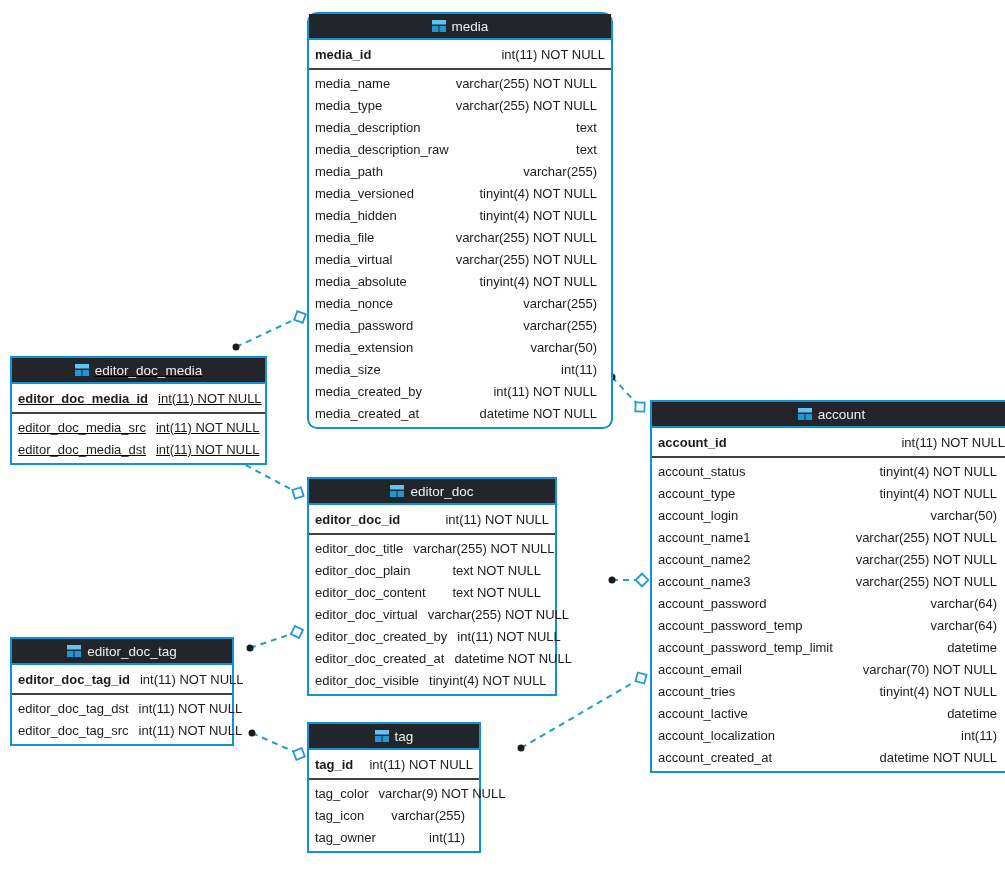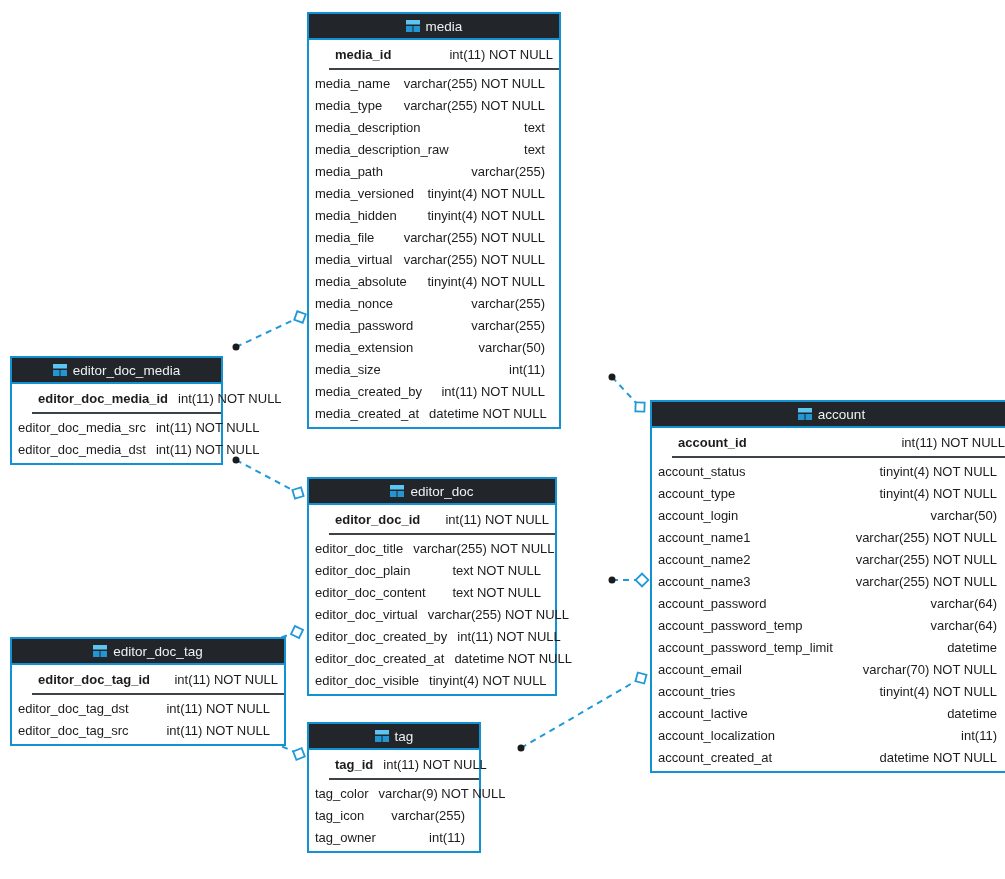--- a/index.html
+++ b/index.html
@@ -27,21 +27,21 @@
     background:var(--header-bg);
     border-bottom:2px solid var(--blue);
     display:flex;align-items:center;justify-content:center;
     gap:6px;
     color:#eef1f3;
     font-size:13.5px;
     white-space:nowrap;
     cursor:default;
   }
   .t-icon{display:inline-flex;align-items:center;}
-  .t-pk{border-bottom:2px solid #3d4248;padding:3px 0;margin-left:20px;}
+  .t-pk{border-bottom:2px solid #3d4248;padding:3px 0;}
   .t-fields{padding:2px 8px 3px 0;}
   .t-row{
     height:22px;
     display:flex;align-items:center;justify-content:space-between;
     padding:0 6px;
     font-size:13px;
     color:var(--ink);
     white-space:nowrap;
     gap:10px;
   }
@@ -84,21 +84,21 @@
         <circle cx="252" cy="733" r="3.5" fill="#1b1b1b"></circle>
         <rect x="-4.5" y="-4.5" width="9" height="9" fill="#ffffff" stroke="#2099d9" stroke-width="1.8" transform="translate(299,754) rotate(69.07549825507883)"></rect>
       </g>
       <g>
         <line x1="521" y1="748" x2="641" y2="678" stroke="#2099d9" stroke-width="2" stroke-dasharray="6 5"></line>
         <circle cx="521" cy="748" r="3.5" fill="#1b1b1b"></circle>
         <rect x="-4.5" y="-4.5" width="9" height="9" fill="#ffffff" stroke="#2099d9" stroke-width="1.8" transform="translate(641,678) rotate(14.743562836470726)"></rect>
       </g>
     </svg>
 
-  <div class="table-card" style="left:307px;top:12px;width:254px;">
+  <div class="table-card" style="left:307px;top:12px;width:306px;border-radius:10px;">
       <div class="t-header">
         <span class="t-icon">
           <svg width="14" height="12" viewBox="0 0 14 12">
             <rect x="0" y="0" width="14" height="4.5" fill="#5bc6f2"></rect>
             <rect x="0" y="6" width="6.5" height="6" fill="#2196d3"></rect>
             <rect x="7.5" y="6" width="6.5" height="6" fill="#2196d3"></rect>
           </svg>
         </span>
         <span>media</span>
       </div>
@@ -168,21 +168,21 @@
         <div class="t-row">
           <span class="col-name">media_created_by</span>
           <span class="col-type">int(11) NOT NULL</span>
         </div>
         <div class="t-row">
           <span class="col-name">media_created_at</span>
           <span class="col-type">datetime NOT NULL</span>
         </div>
       </div>
     </div>
-  <div class="table-card" style="left:10px;top:356px;width:213px;">
+  <div class="table-card" style="left:10px;top:356px;width:257px;text-decoration:underline;">
       <div class="t-header">
         <span class="t-icon">
           <svg width="14" height="12" viewBox="0 0 14 12">
             <rect x="0" y="0" width="14" height="4.5" fill="#5bc6f2"></rect>
             <rect x="0" y="6" width="6.5" height="6" fill="#2196d3"></rect>
             <rect x="7.5" y="6" width="6.5" height="6" fill="#2196d3"></rect>
           </svg>
         </span>
         <span>editor_doc_media</span>
       </div>
@@ -244,21 +244,21 @@
         <div class="t-row">
           <span class="col-name">editor_doc_created_at</span>
           <span class="col-type">datetime NOT NULL</span>
         </div>
         <div class="t-row">
           <span class="col-name">editor_doc_visible</span>
           <span class="col-type">tinyint(4) NOT NULL</span>
         </div>
       </div>
     </div>
-  <div class="table-card" style="left:10px;top:637px;width:276px;">
+  <div class="table-card" style="left:10px;top:637px;width:224px;">
       <div class="t-header">
         <span class="t-icon">
           <svg width="14" height="12" viewBox="0 0 14 12">
             <rect x="0" y="0" width="14" height="4.5" fill="#5bc6f2"></rect>
             <rect x="0" y="6" width="6.5" height="6" fill="#2196d3"></rect>
             <rect x="7.5" y="6" width="6.5" height="6" fill="#2196d3"></rect>
           </svg>
         </span>
         <span>editor_doc_tag</span>
       </div>

